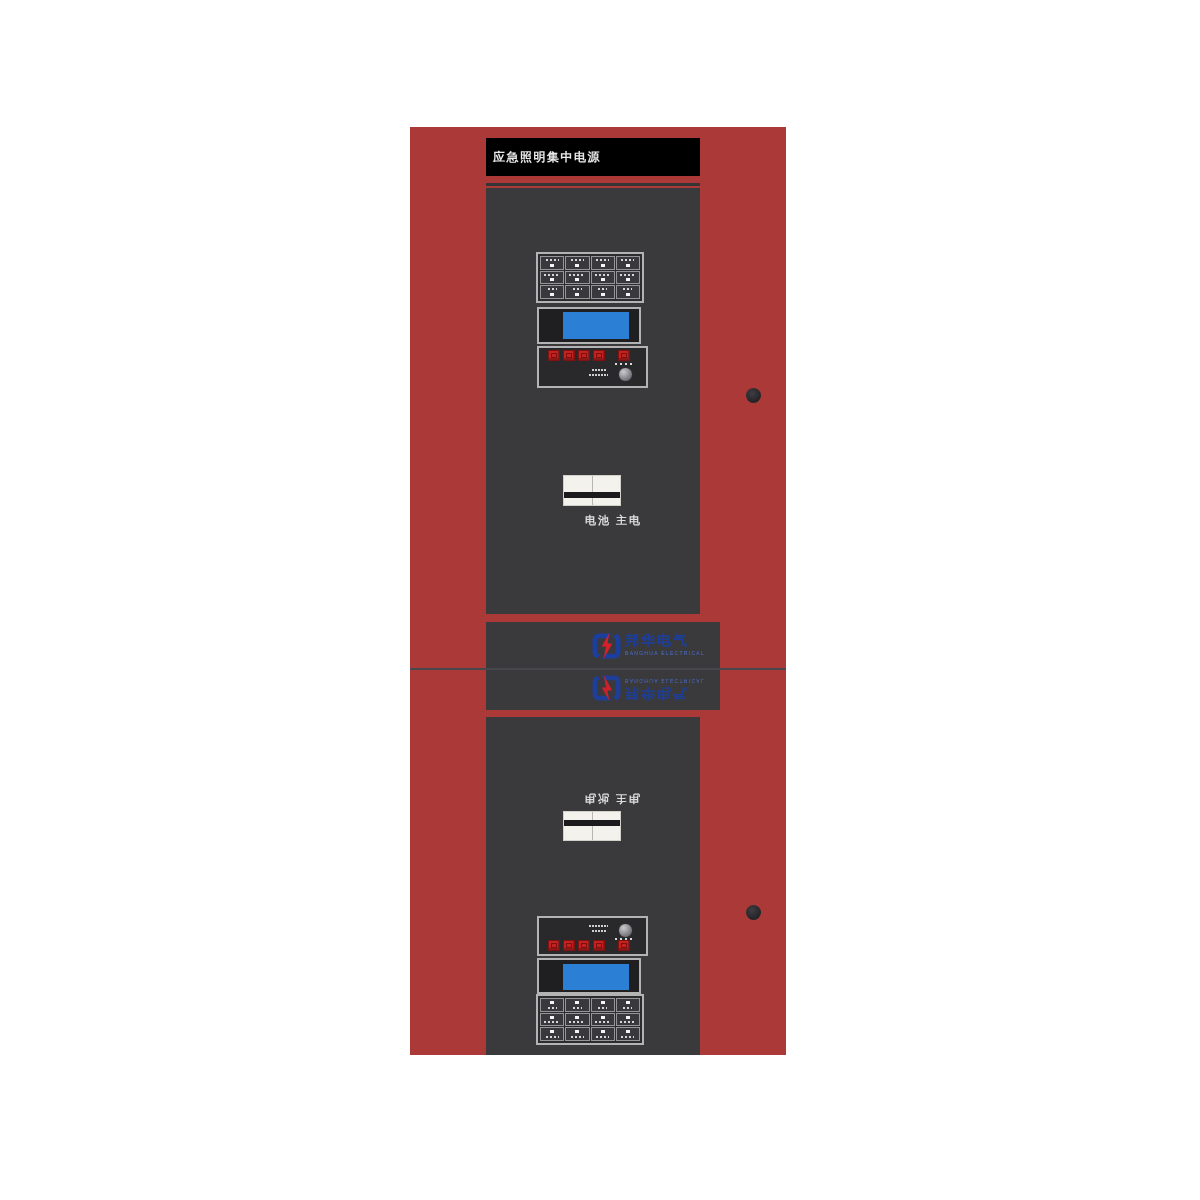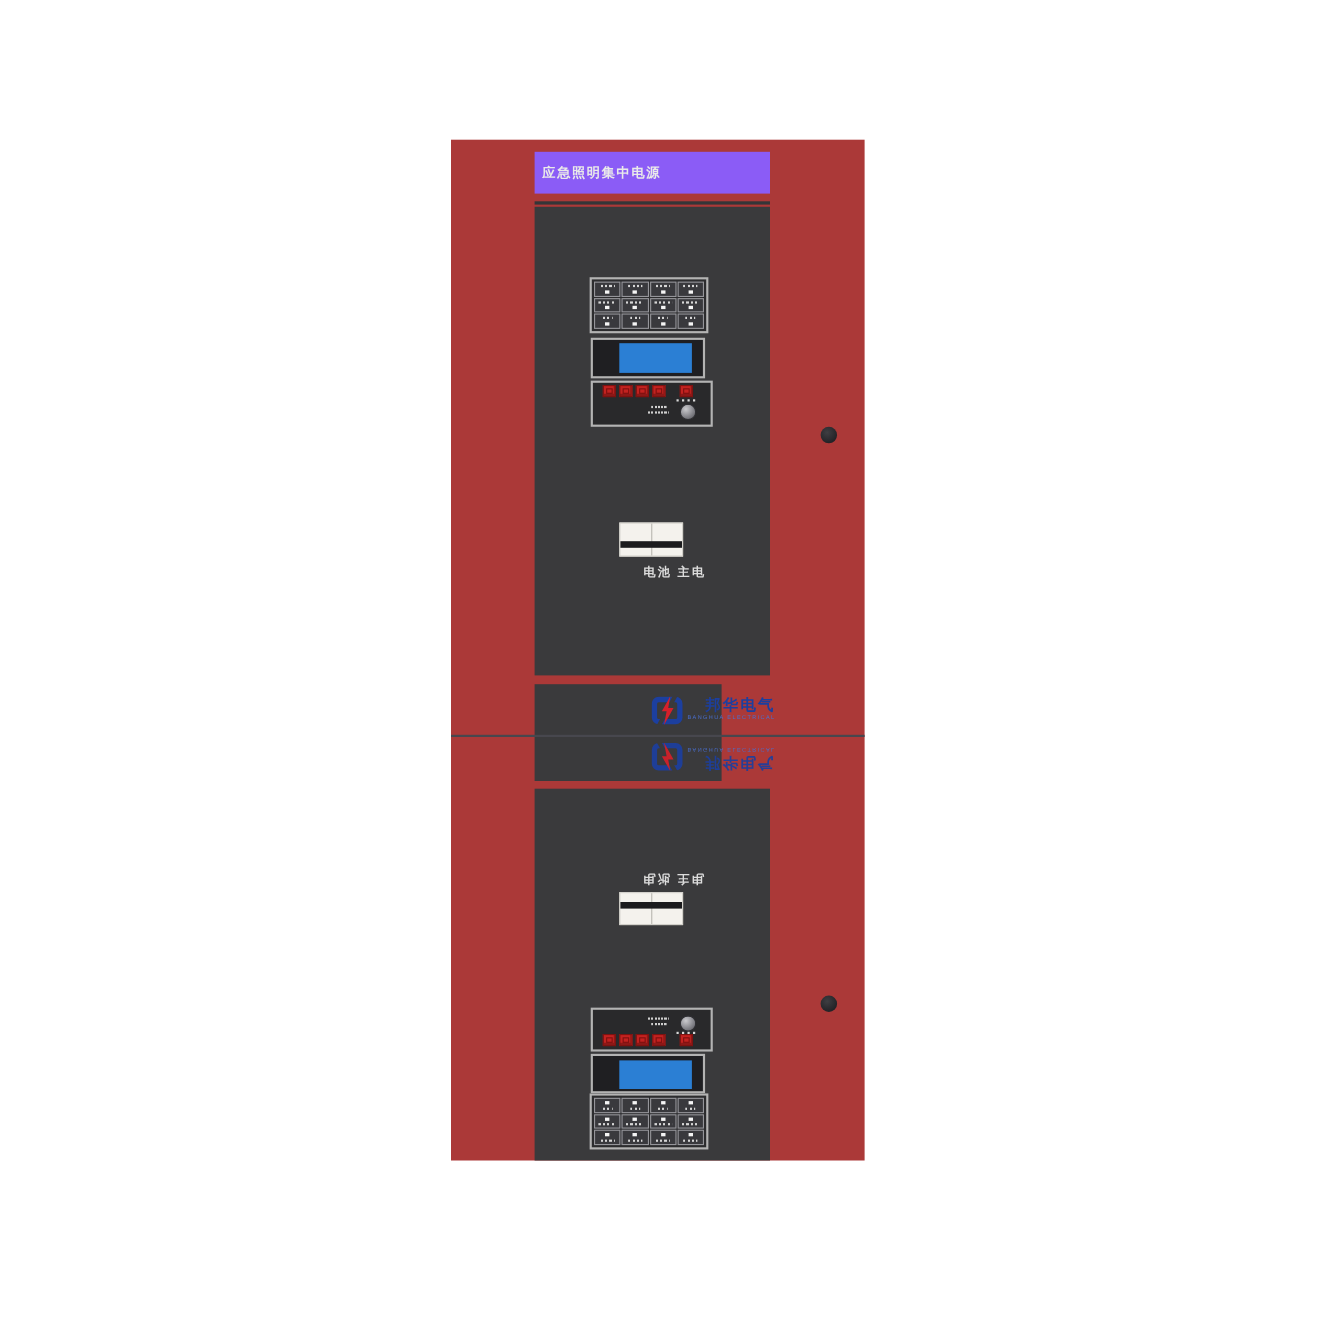--- a/index.html
+++ b/index.html
@@ -7,21 +7,21 @@
   #stage{position:relative;width:1200px;height:1200px;background:#ffffff;overflow:hidden;}
 
   
   #cabinet{position:absolute;left:410px;top:127px;width:376px;height:928px;background:#ab3938;}
   .darkpanel{position:absolute;background:#3a3a3c;}
   #seam{position:absolute;left:0;top:541px;width:376px;height:2px;background:#47474e;z-index:5;}
   .screw{position:absolute;width:15px;height:15px;border-radius:50%;
          background:radial-gradient(circle at 40% 35%, #3e3e42, #232327 70%);}
 
   
-  #header{position:absolute;left:76px;top:11px;width:214px;height:38px;background:#8b5cf6;
+  #header{position:absolute;left:76px;top:11px;width:214px;height:38px;background:#000000;
           display:flex;align-items:center;}
   #header .title{font-size:12px;font-weight:bold;color:#e9e9e9;letter-spacing:1.5px;padding-left:7px;}
   #strip{position:absolute;left:76px;top:56px;width:214px;height:3px;background:#353538;}
 
   
   .grid{position:absolute;box-sizing:border-box;border:2px solid #b3b3b3;background:#2c2c2e;
         padding:2px;display:grid;grid-template-columns:repeat(4,1fr);grid-auto-rows:1fr;gap:1px;}
   .cell{background:#39393d;border:1px solid #95959a;display:flex;flex-direction:column;
         align-items:center;justify-content:space-between;padding:2px 1px;box-sizing:border-box;}
   .grid.mirror .cell{flex-direction:column-reverse;}
@@ -152,21 +152,21 @@
         <div class="knob" style="left:79px;top:19px;"></div>
       </div>
 
       <div class="breaker" style="left:77px;top:287px;width:58px;height:31px;">
         <div class="vdiv"></div>
         <div class="band" style="top:16px;"></div>
       </div>
       <div class="blabel" style="left:56px;top:325px;">电池 主电</div>
     </div>
 
-    <div class="darkpanel" style="left:76px;top:495px;width:170px;height:88px;text-align:right;">
+    <div class="darkpanel" style="left:76px;top:495px;width:234px;height:88px;">
       <div class="logo" style="left:106px;top:11px;">
         <svg width="29" height="26" viewBox="0 0 30 27">
           <rect x="3" y="3" width="24" height="21" rx="4" fill="none" stroke="#1c3f9f" stroke-width="5"></rect>
           <line x1="7" y1="28" x2="23" y2="-1" stroke="#3a3a3c" stroke-width="4"></line>
           <polygon points="18,0 10,14 14.5,14 12,27 21,11 16,11" fill="#d6202a"></polygon>
         </svg>
         <div>
           <div class="cn">邦华电气</div>
           <div class="en">BANGHUA ELECTRICAL</div>
         </div>

